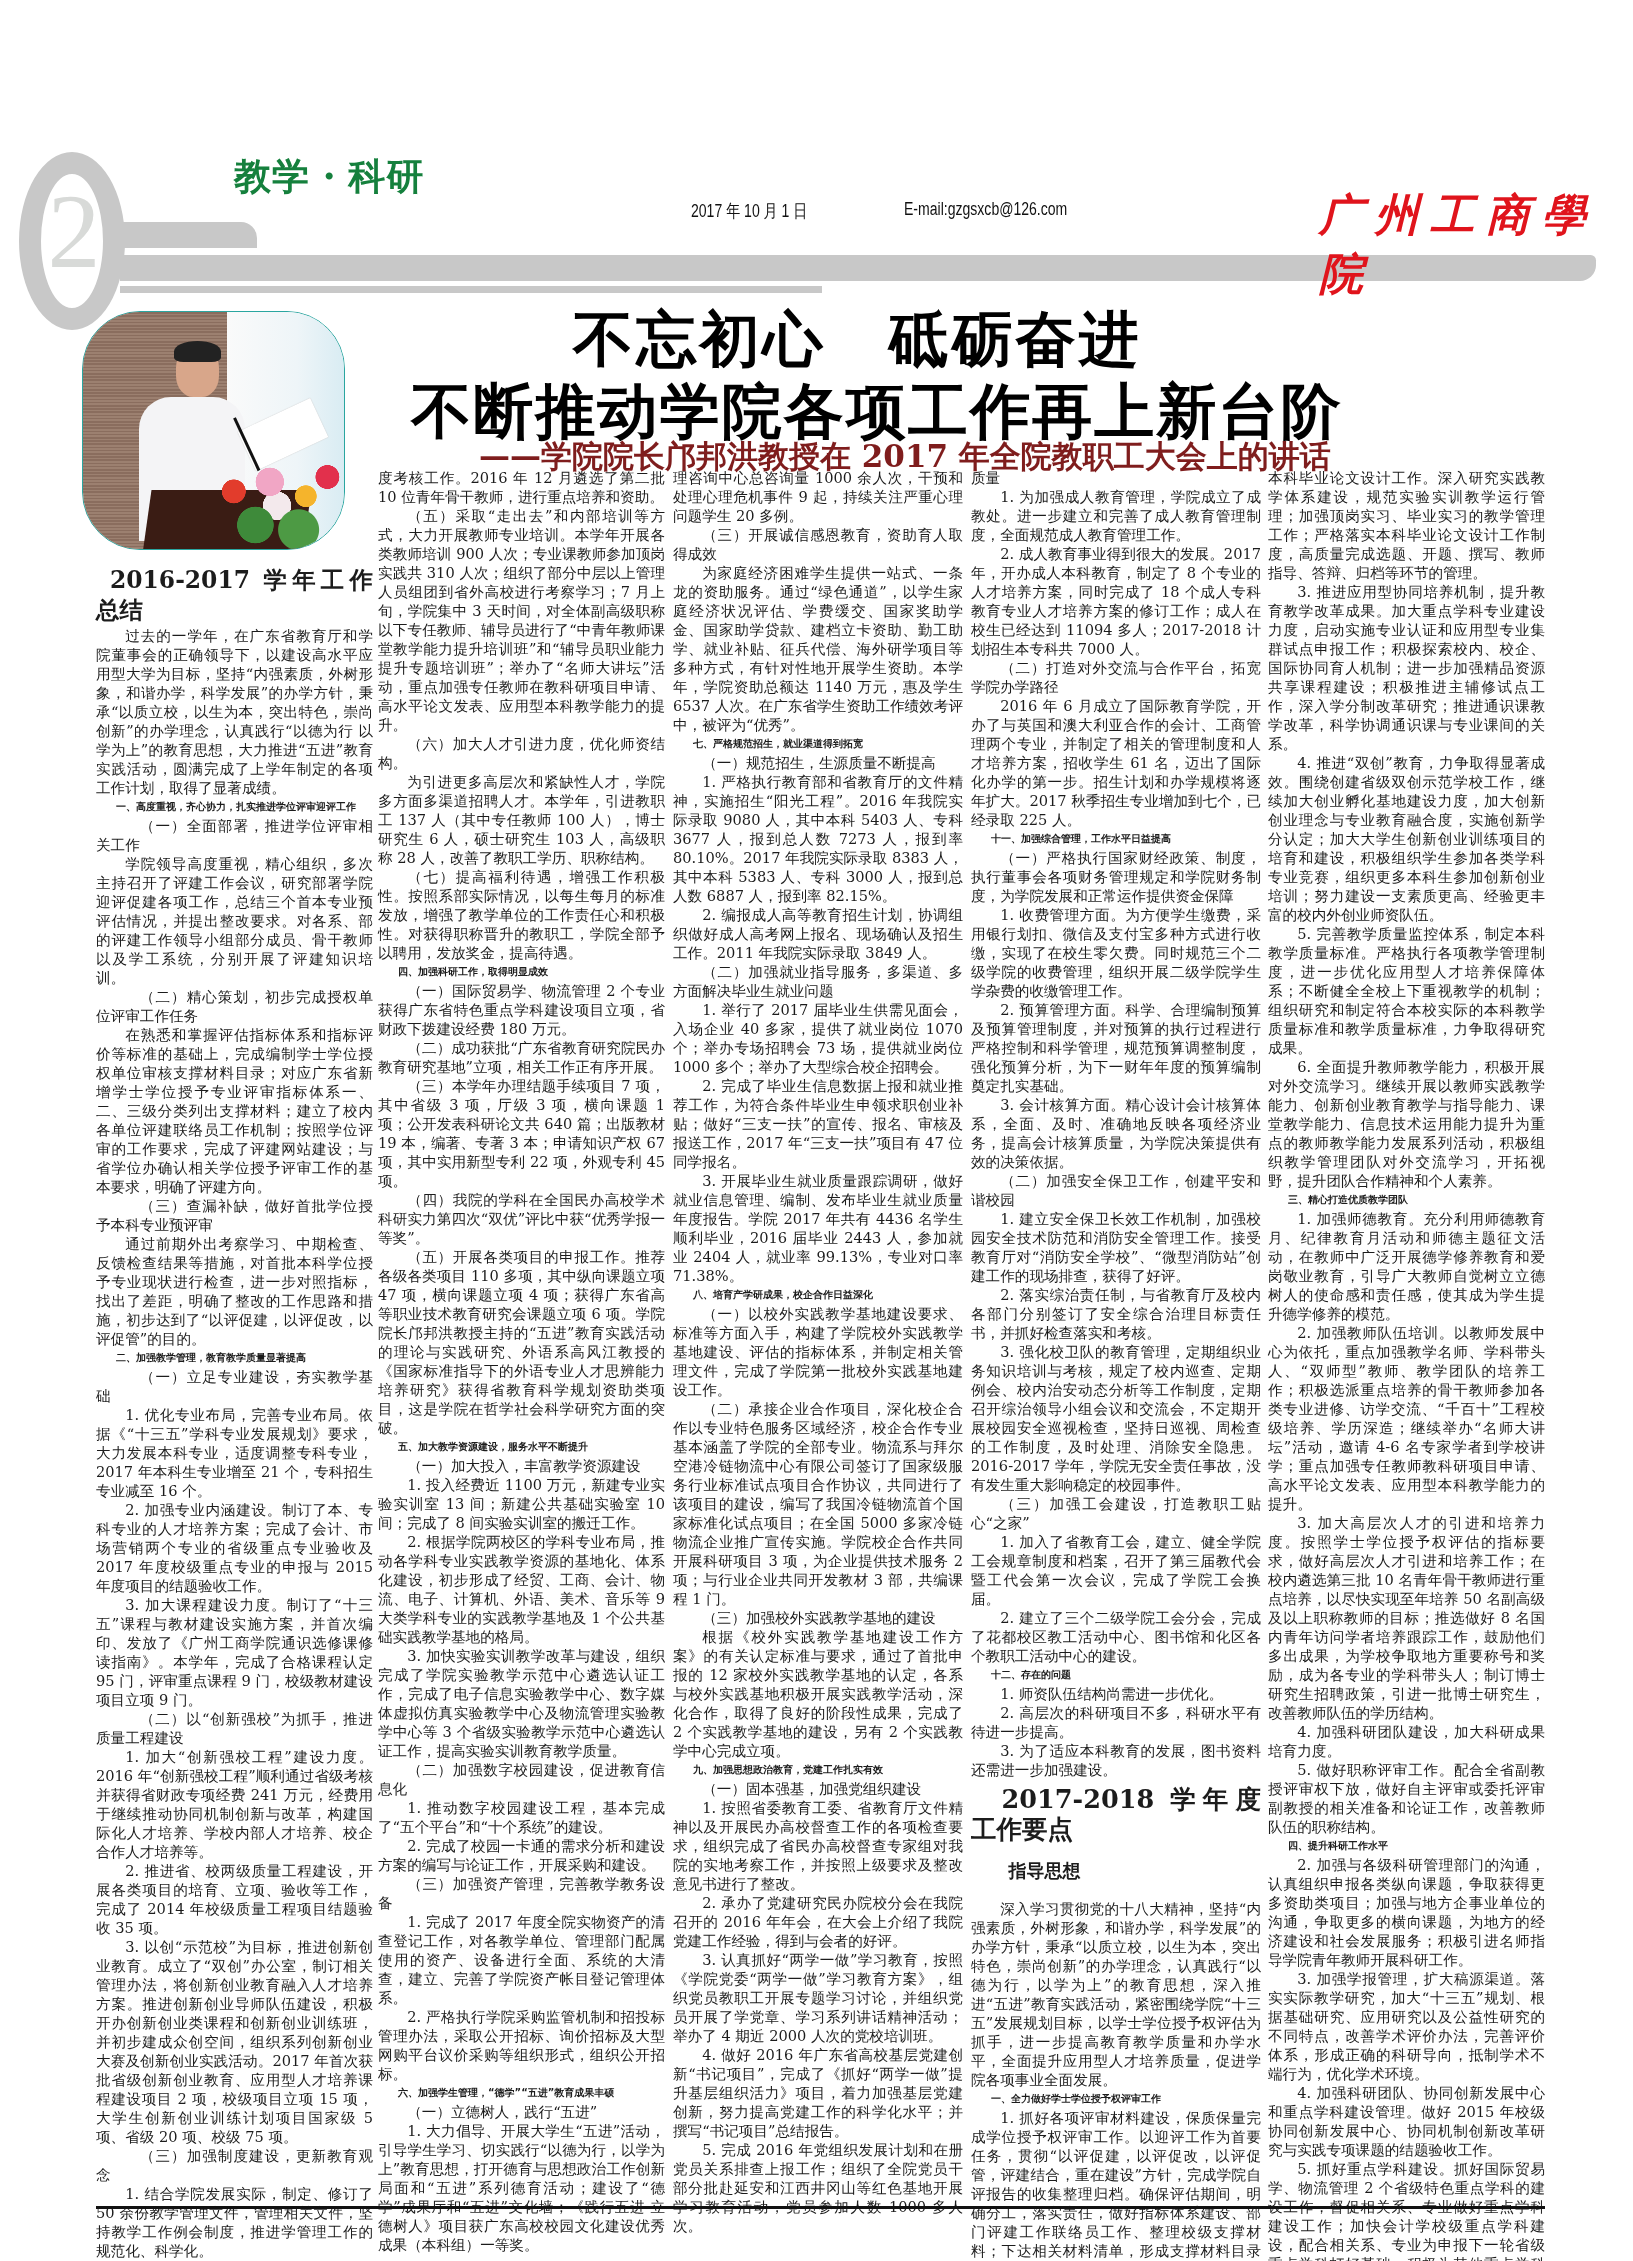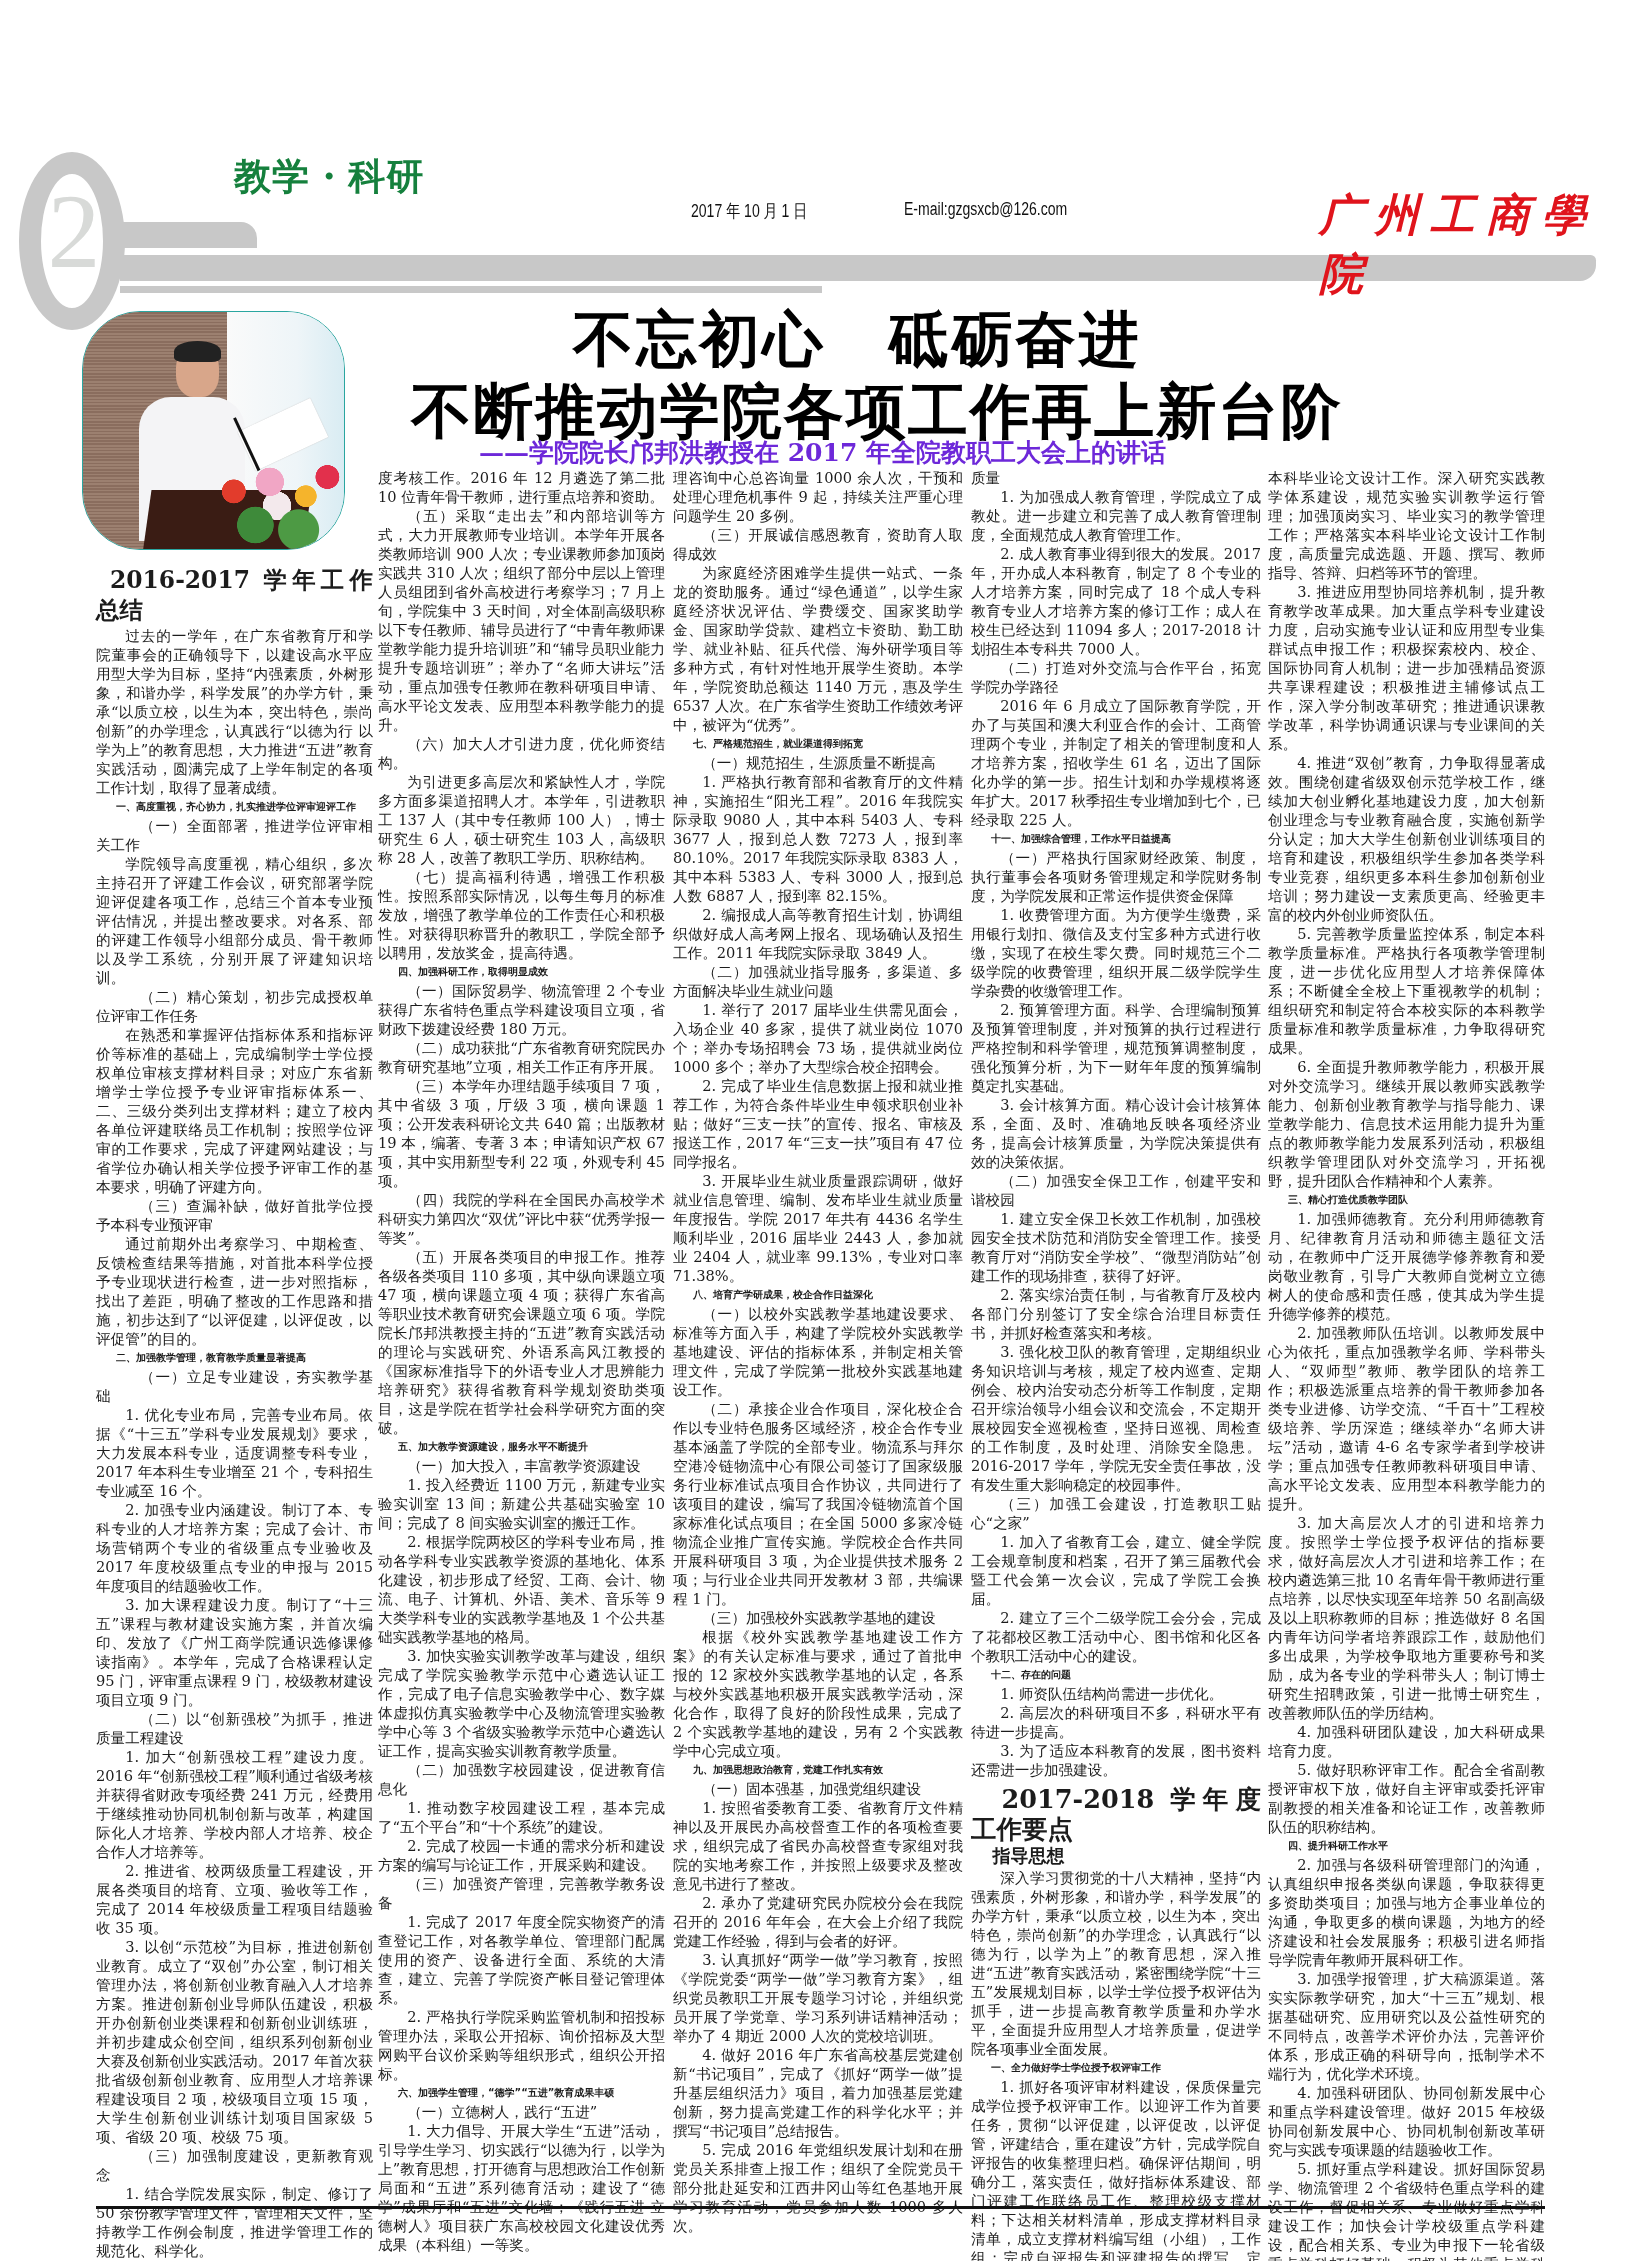--- a/index.html
+++ b/index.html
@@ -28,21 +28,21 @@
               font-size:44px; color:#e0141c; letter-spacing:11.7px; font-style:italic; }
 
   
   .headline1 { left:0; top:300px; width:1633px; text-align:center;
                font-family:"DejaVu Sans", sans-serif; font-weight:bold; font-size:60px;
                letter-spacing:3.2px; color:#000; padding-left:82px; box-sizing:border-box; }
   .headline2 { left:372px; top:372px; width:1010px; text-align:center;
                font-family:"DejaVu Sans", sans-serif; font-weight:bold; font-size:60px;
                letter-spacing:2.1px; color:#000; }
   .subtitle { left:479px; top:436px; width:904px; text-align:left;
-              font-family:"DejaVu Serif", serif; font-weight:bold; font-size:25px; color:#6d28d9; }
+              font-family:"DejaVu Serif", serif; font-weight:bold; font-size:31px; color:#7f1d1d; }
 
   
   .photo { left:82px; top:311px; width:261px; height:237px; border:1.6px solid #2aa6a0;
            border-radius:58px; overflow:hidden; background:#eee; }
   .photo .wall { position:absolute; left:0; top:0; width:55%; height:100%;
                  background:repeating-linear-gradient(0deg,#9c8070 0 1.6px,#8a6d5e 1.6px 3.2px); }
   .photo .bright { position:absolute; right:0; top:0; width:45%; height:100%;
                    background:linear-gradient(90deg,#fafafa,#eef5f8 60%,#d9ecf3); }
   .photo .person { position:absolute; left:56px; top:32px; width:106px; height:191px; }
   .photo .head { position:absolute; left:37px; top:0; width:43px; height:53px;
@@ -70,21 +70,21 @@
   
   .col { position:absolute; top:0; font-size:14.6px; line-height:19px; text-align:justify;
          font-family:"DejaVu Serif", "Liberation Serif", serif; color:#1c1c1c; }
   .col p { margin:0; text-indent:2em; }
   .col p.noindent { text-indent:0; }
   .col h3 { margin:0; font-size:10px; font-weight:bold; text-indent:2em; line-height:19px;
             font-family:"DejaVu Sans", sans-serif; }
   .col h4 { margin:0; font-size:14.6px; font-weight:normal; text-indent:3em; line-height:19px; }
   .col h2 { margin:5.3px 0 1.1px 0; font-size:25.5px; font-weight:bold; line-height:30px;
             text-indent:1.2em; font-family:"DejaVu Serif", serif; }
-  .col h5 { margin:0; font-size:18px; font-weight:bold; text-indent:1.2em; line-height:22.3px;
+  .col h5 { margin:16px; font-size:18px; font-weight:bold; text-indent:1.2em; line-height:22.3px;
             font-family:"DejaVu Sans", sans-serif; }
 
   .c1 { left:96px;  top:553px; width:277px; }
   .c1 h2 { text-indent:0.6em; margin-top:12px; font-size:23.4px; }
   .c2 { left:378px;  top:468px;  width:287px; }
   .c3 { left:673px; top:468px;  width:290px; }
   .c4 { left:971px; top:468px;  width:290px; }
   .c5 { left:1268px; top:468px;  width:277px; }
 
   .bottom-rule { left:96px; top:2206px; width:1449px; height:2.7px; background:#111; }

